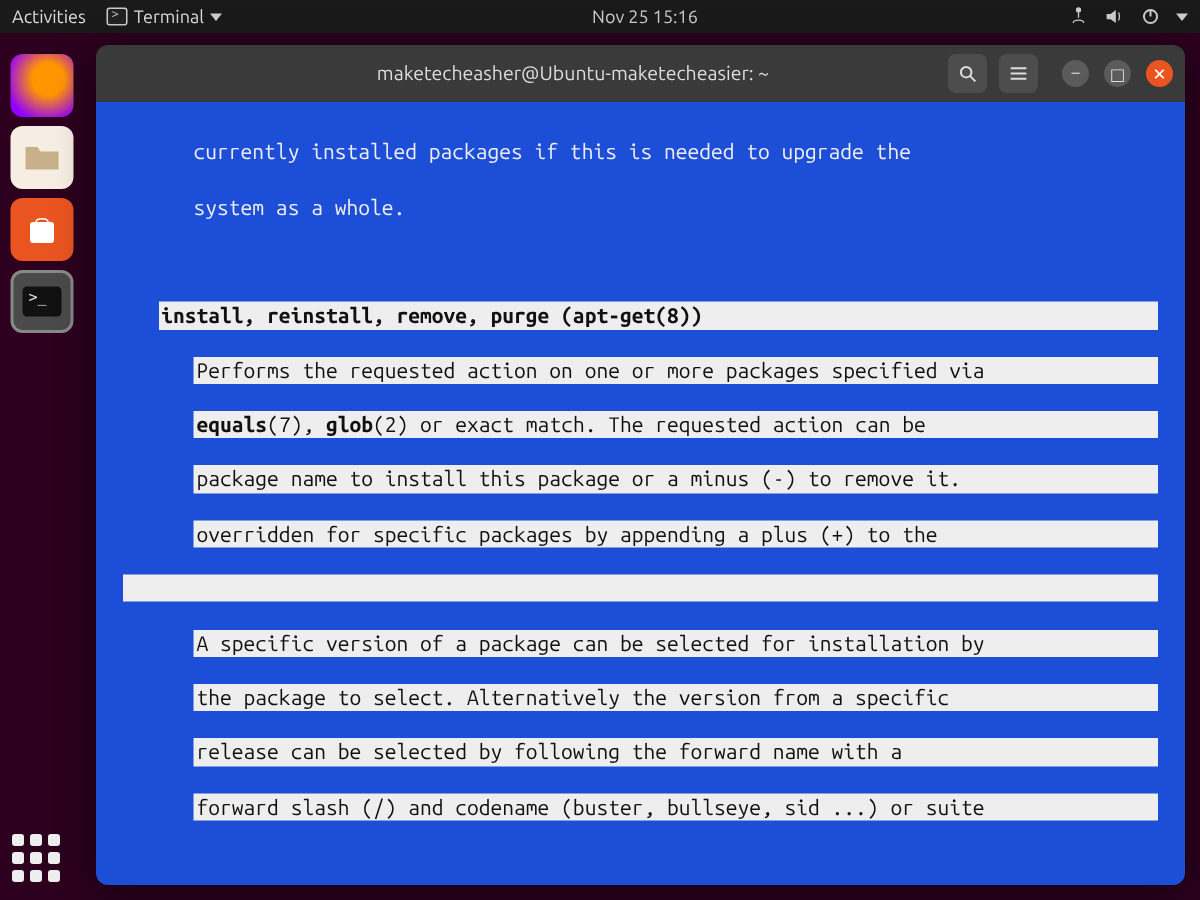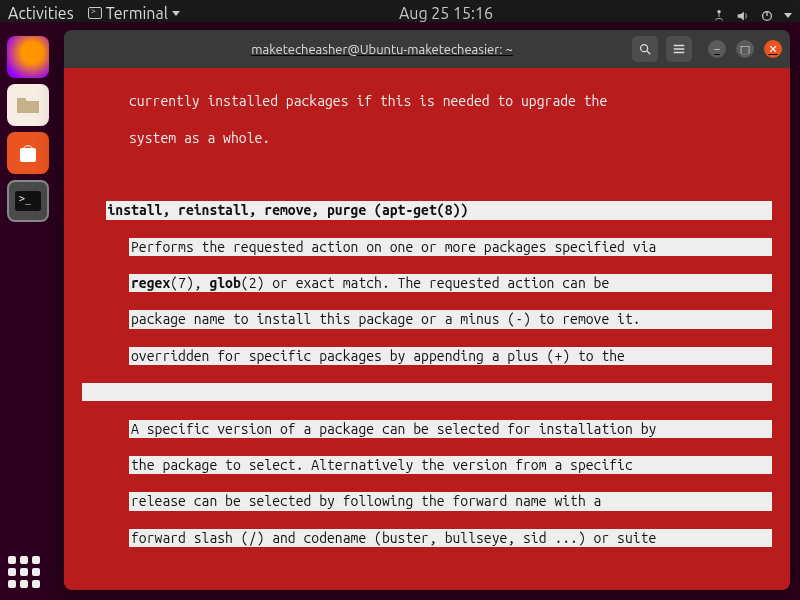--- a/index.html
+++ b/index.html
@@ -8,22 +8,22 @@
     background: #2c001e;
     font-family: Ubuntu, "DejaVu Sans", sans-serif;
     font-size: 13px;
     overflow: hidden;
     position: relative;
   }
   
   .topbar {
     height: 22px; width: 100%;
     background: #1a1a1a; color: #ddd;
-    display: flex; align-items: flex-end;
-    font-size: 16px;
+    display: flex; align-items: center;
+    font-size: 12px;
     padding: 0 8px;
   }
   .topbar .left { display:flex; align-items:center; gap:14px; }
   .topbar .center { flex:1; text-align:center; color:#ccc; }
   .topbar .right { display:flex; align-items:center; gap:10px; }
   .terminal-menu { display:flex; align-items:center; gap:4px; }
   .tri-down {
     width:0; height:0; border-left:4px solid transparent;
     border-right:4px solid transparent; border-top:5px solid #ccc;
     display:inline-block;
@@ -64,37 +64,37 @@
   .termwin {
     position:absolute; left:64px; top:30px; right:10px; bottom:10px;
     background:#300a24;
     border-radius:8px;
     box-shadow: 0 4px 24px rgba(0,0,0,.5);
     display:flex; flex-direction:column;
     overflow:hidden;
   }
   .titlebar {
     height:38px; background:#3a3a3a;
-    display:flex; align-items:center; padding:0 8px; gap:8px;text-decoration:underline;
+    display:flex; align-items:center; padding:0 8px; gap:8px;
   }
   .win-title { flex:1; text-align:center; color:#ddd; font-size:13px; }
   .tb-btn {
     width:26px; height:26px; border-radius:5px;
     display:flex; align-items:center; justify-content:center;
     background:#4d4d4d; color:#ddd;
   }
   .tb-btn.search svg, .tb-btn.menu svg { width:14px; height:14px; fill:#ddd; }
   .win-controls { display:flex; gap:10px; margin-left:8px; }
   .wc { width:18px; height:18px; border-radius:50%; display:flex; align-items:center; justify-content:center; color:#222; font-size:11px; }
   .wc.min { background:#5b5b5b; color:#ddd; }
   .wc.max { background:#5b5b5b; color:#ddd; }
   .wc.close { background:#e95420; color:#fff; }
 
   .term-body {
-    flex:1; background:#b91c1c; color:#eee;
+    flex:1; background:#1d4ed8; color:#eee;
     font-family: "Ubuntu Mono","DejaVu Sans Mono",monospace;
     font-size:14px; line-height:1.3;
     padding:6px 18px 4px 18px;
     white-space:pre-wrap;
     overflow:hidden;
   }
   .hl { background:#eee; color:#111; display:block; padding:0 2px; }
   .bold { font-weight:bold; }
   .indent1 { margin-left: 3ch; }
   .indent2 { margin-left: 6ch; }
@@ -104,21 +104,21 @@
 
 <div class="topbar">
   <div class="left">
     <span>Activities</span>
     <span class="terminal-menu">
       <span class="term-glyph"></span>
       <span>Terminal</span>
       <span class="tri-down"></span>
     </span>
   </div>
-  <div class="center">Aug 25  15:16</div>
+  <div class="center">Nov 25  15:16</div>
   <div class="right">
     <span class="tray-icon">
       <svg viewBox="0 0 16 16">
           <circle cx="8" cy="3" r="2" fill="#ccc"></circle>
           <path d="M8 5v4M4 13c0-3 8-3 8 0" stroke="#ccc" fill="none"></path>
         </svg>
     </span>
     <span class="tray-icon">
       <svg viewBox="0 0 16 16" fill="#ccc">
           <path d="M2 6h3l4-3v10l-4-3H2z"></path>
@@ -185,21 +185,21 @@
       <div class="wc close">✕</div>
     </div>
   </div>
 
   <div class="term-body">
 <div class="indent2">currently installed packages if this is needed to upgrade the</div>
 <div class="indent2">system as a whole.</div>
 <div>&nbsp;</div>
 <div class="hl indent1"><span class="bold">install, reinstall, remove, purge (apt-get(8))</span></div>
 <div class="hl indent2">Performs the requested action on one or more packages specified via</div>
-<div class="hl indent2"><span class="bold">regex</span><span>(7), </span><span class="bold">glob</span><span>(2) or exact match. The requested action can be</span></div>
+<div class="hl indent2"><span class="bold">equals</span><span>(7), </span><span class="bold">glob</span><span>(2) or exact match. The requested action can be</span></div>
 <div class="hl indent2">package name to install this package or a minus (-) to remove it.</div>
 <div class="hl indent2">overridden for specific packages by appending a plus (+) to the</div>
 <div class="hl">&nbsp;</div>
 <div class="hl indent2">A specific version of a package can be selected for installation by</div>
 <div class="hl indent2">the package to select. Alternatively the version from a specific</div>
 <div class="hl indent2">release can be selected by following the forward name with a</div>
 <div class="hl indent2">forward slash (/) and codename (buster, bullseye, sid ...) or suite</div>
 
 
 

